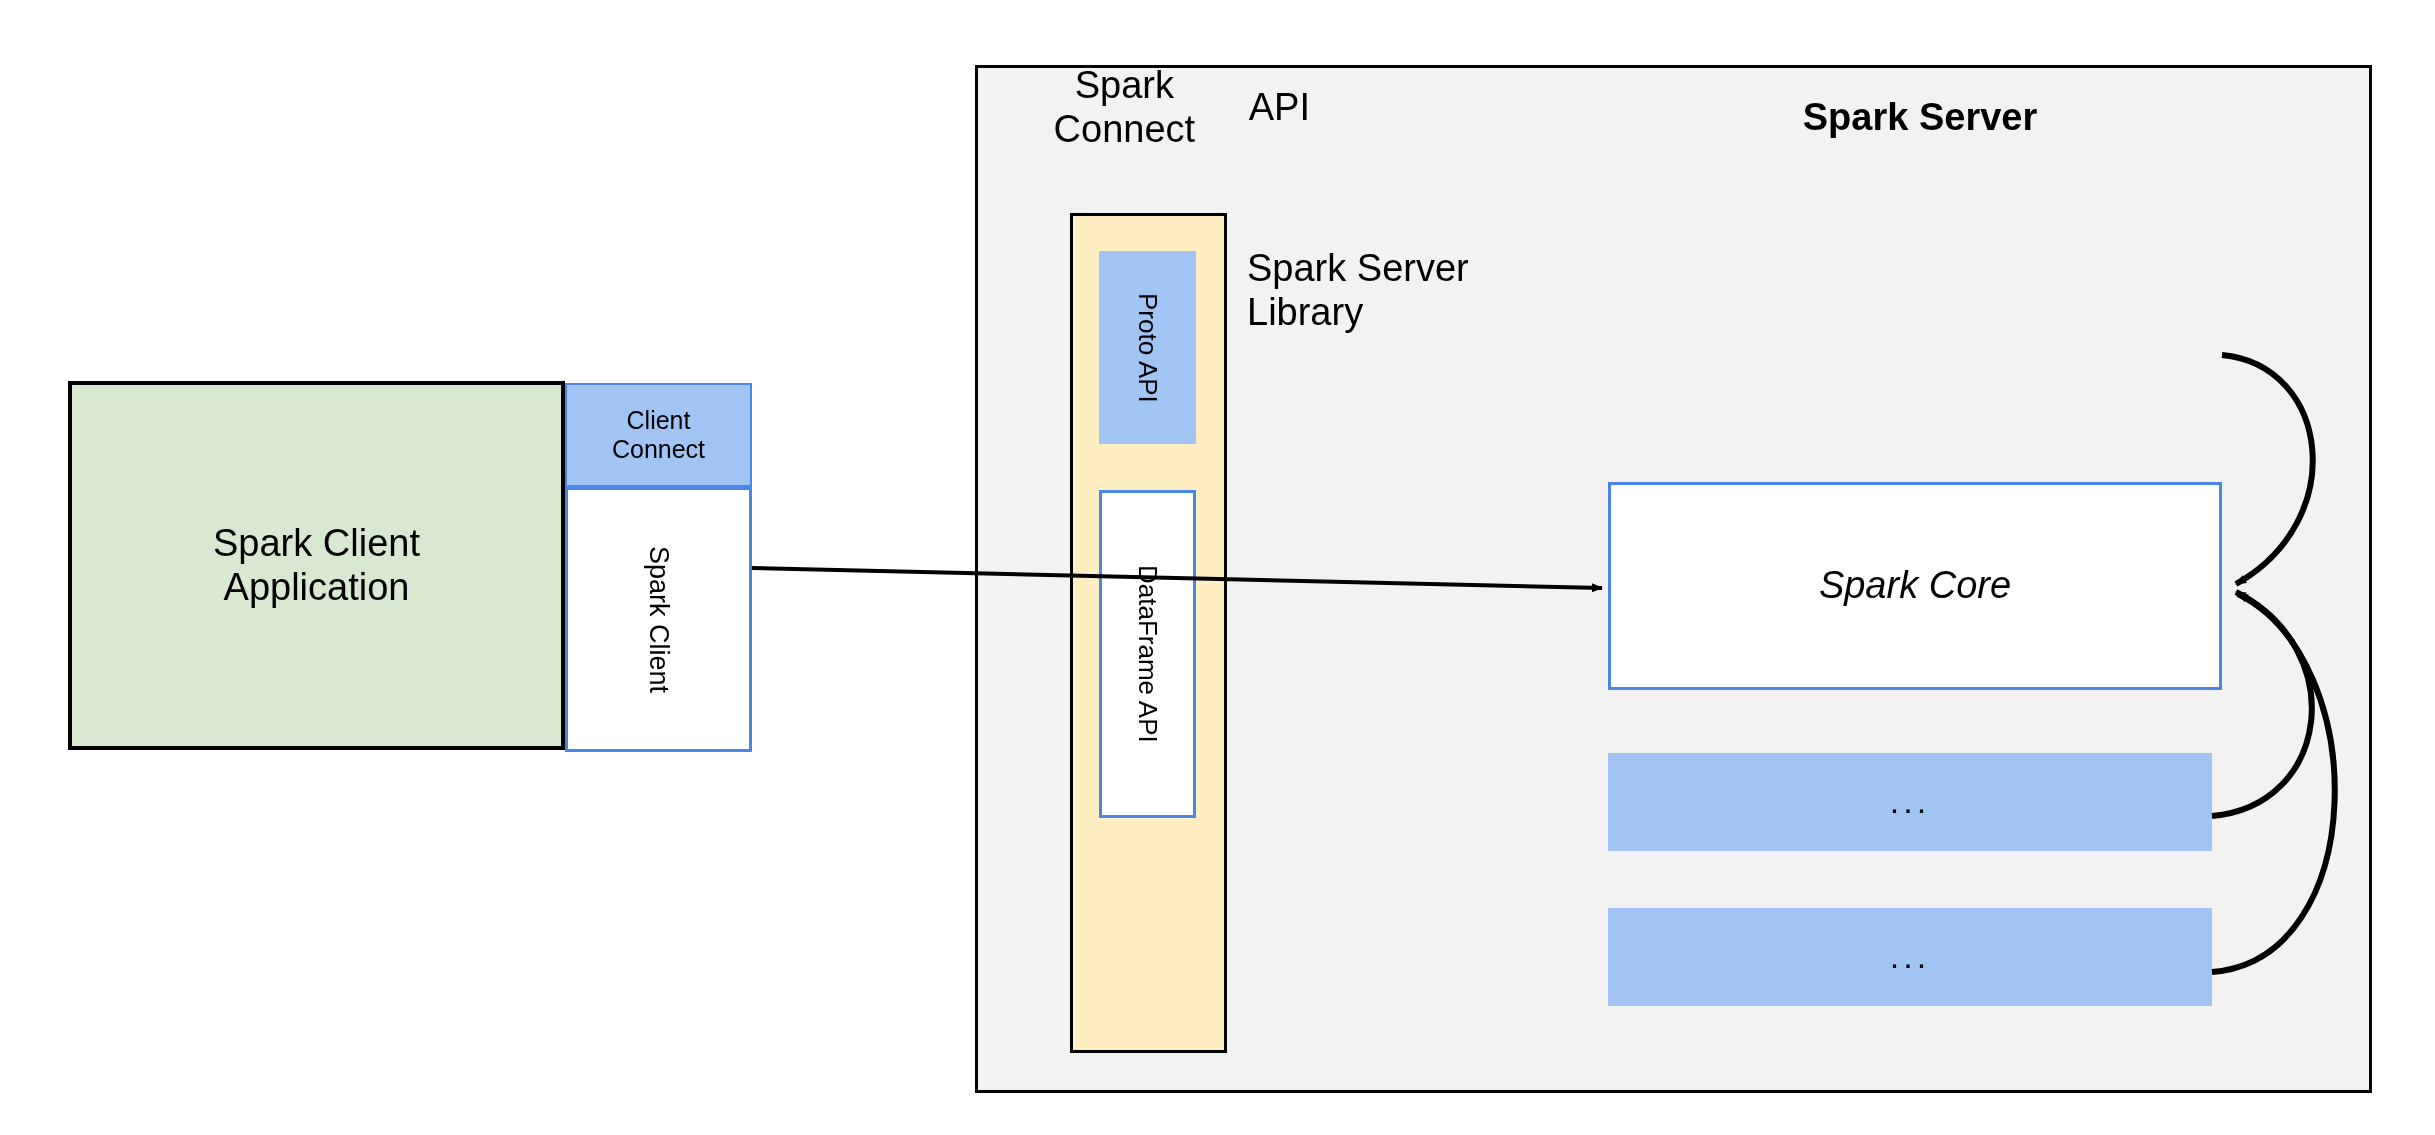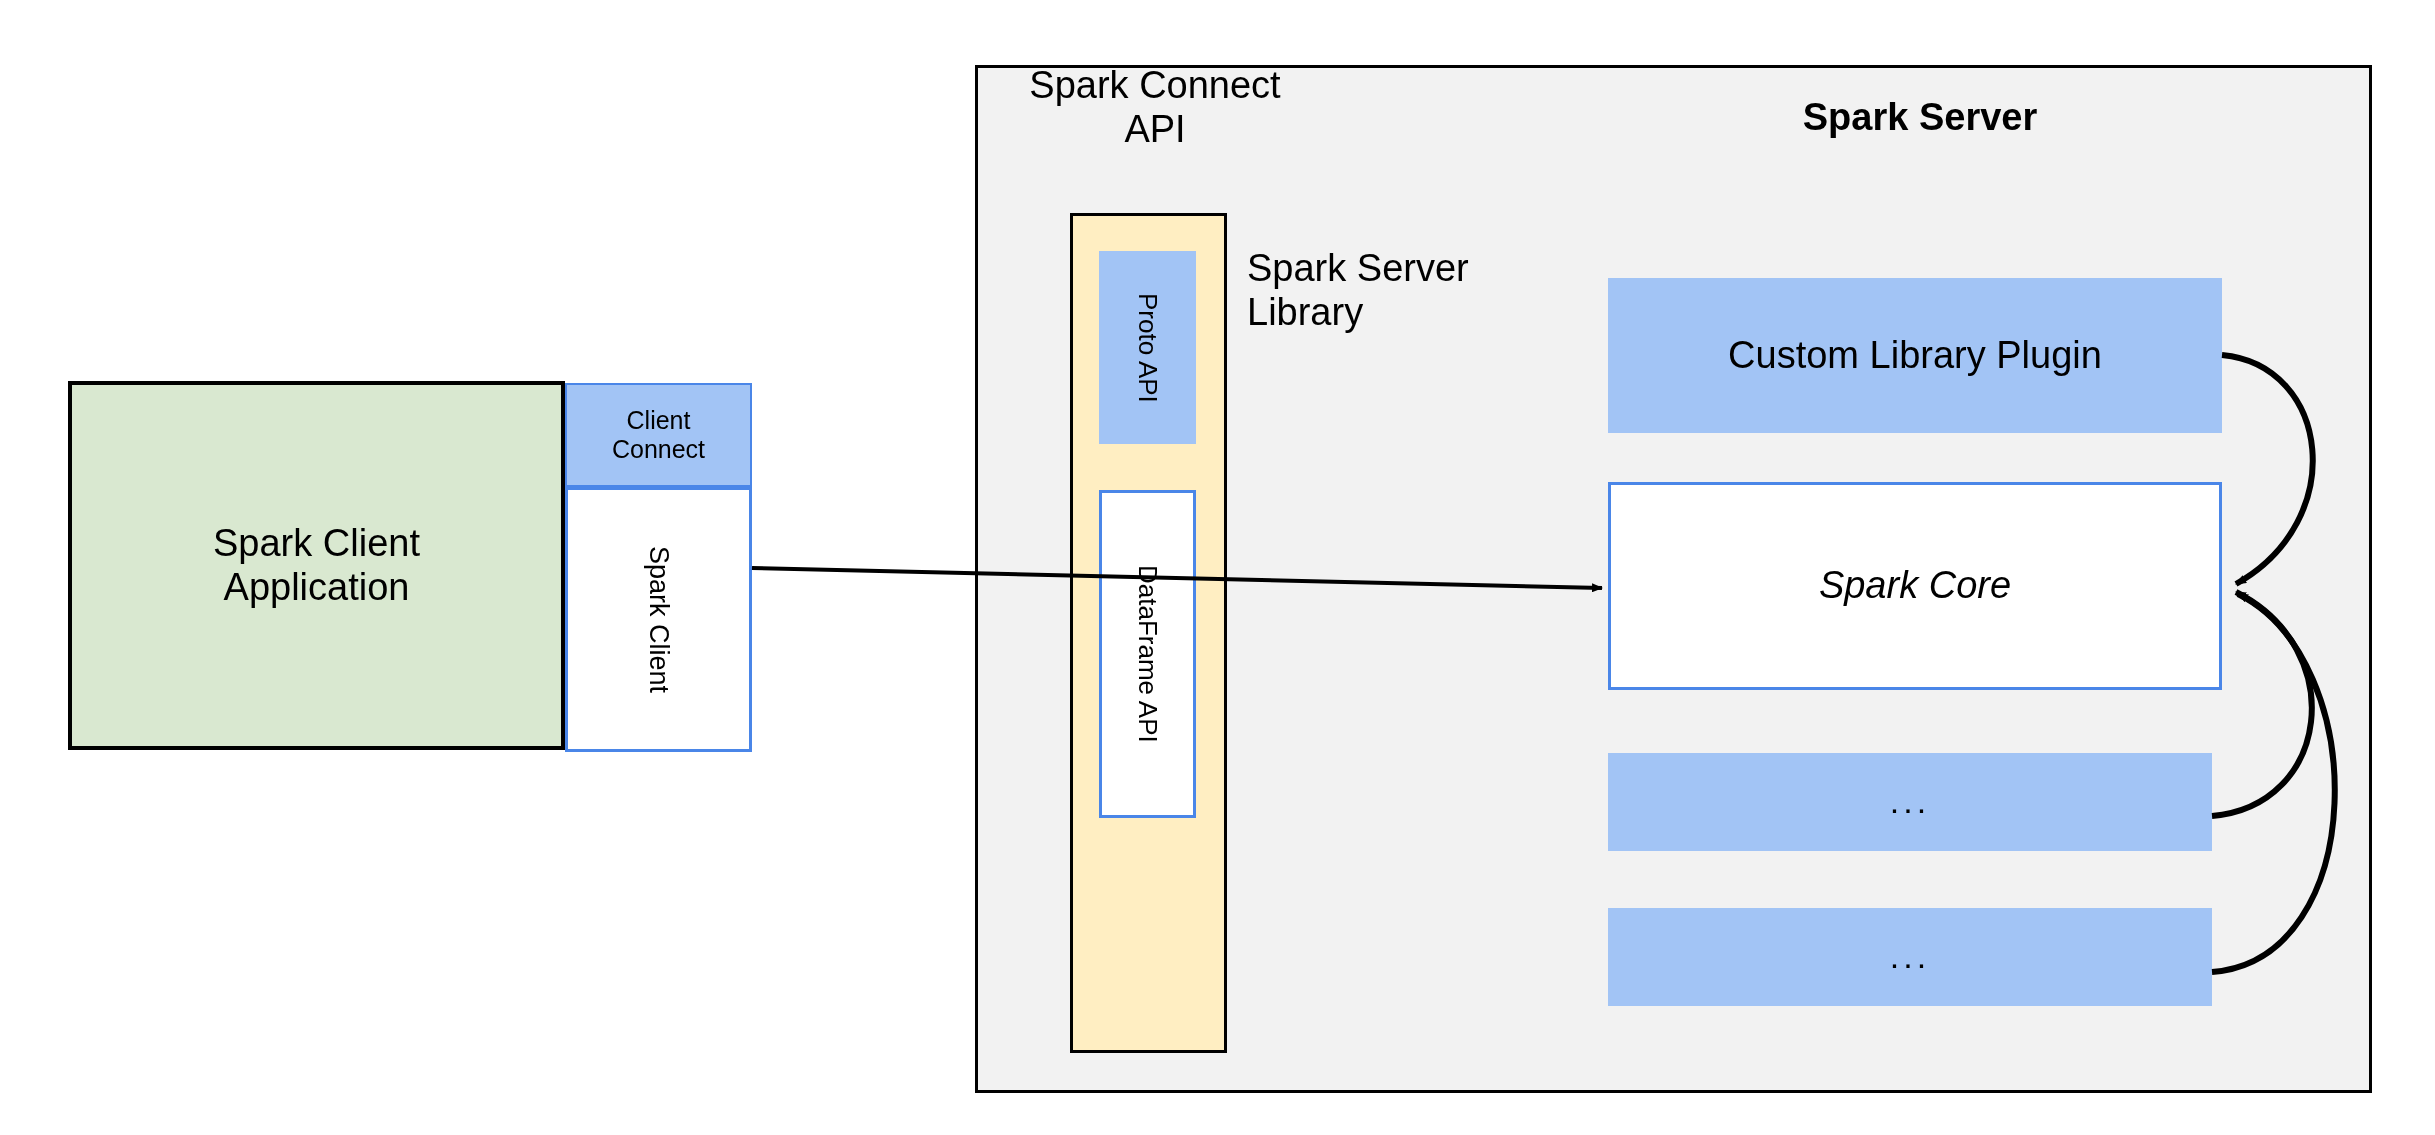--- a/index.html
+++ b/index.html
@@ -44,21 +44,21 @@
     height: 46px;
     font-size: 38px;
     font-weight: bold;
   }
   #connect-api-label {
     left: 1000px;
     top: 62px;
     width: 310px;
     height: 92px;
     font-size: 38px;
-    flex-direction: column;
+    flex-direction: row;
   }
   #server-library-label {
     left: 1247px;
     top: 245px;
     width: 330px;
     height: 92px;
     font-size: 38px;
     flex-direction: column;
     align-items: flex-start;
     text-align: left;
@@ -210,23 +210,20 @@
 
   <div class="box" id="client-package-box">
     <span>Client</span>
     <span>Connect</span>
   </div>
 
   <div class="box" id="spark-client-box">
     <span class="vert-text">Spark Client</span>
   </div>
 
-  <div class="box" id="custom-library-plugin-box">
-    <span>Custom Library Plugin</span>
-  </div>
 
   <div class="box" id="spark-core-box">
     <span>Spark Core</span>
   </div>
 
   <div class="box" id="ellipsis-box-1">
     <span>...</span>
   </div>
 
   <div class="box" id="ellipsis-box-2">

